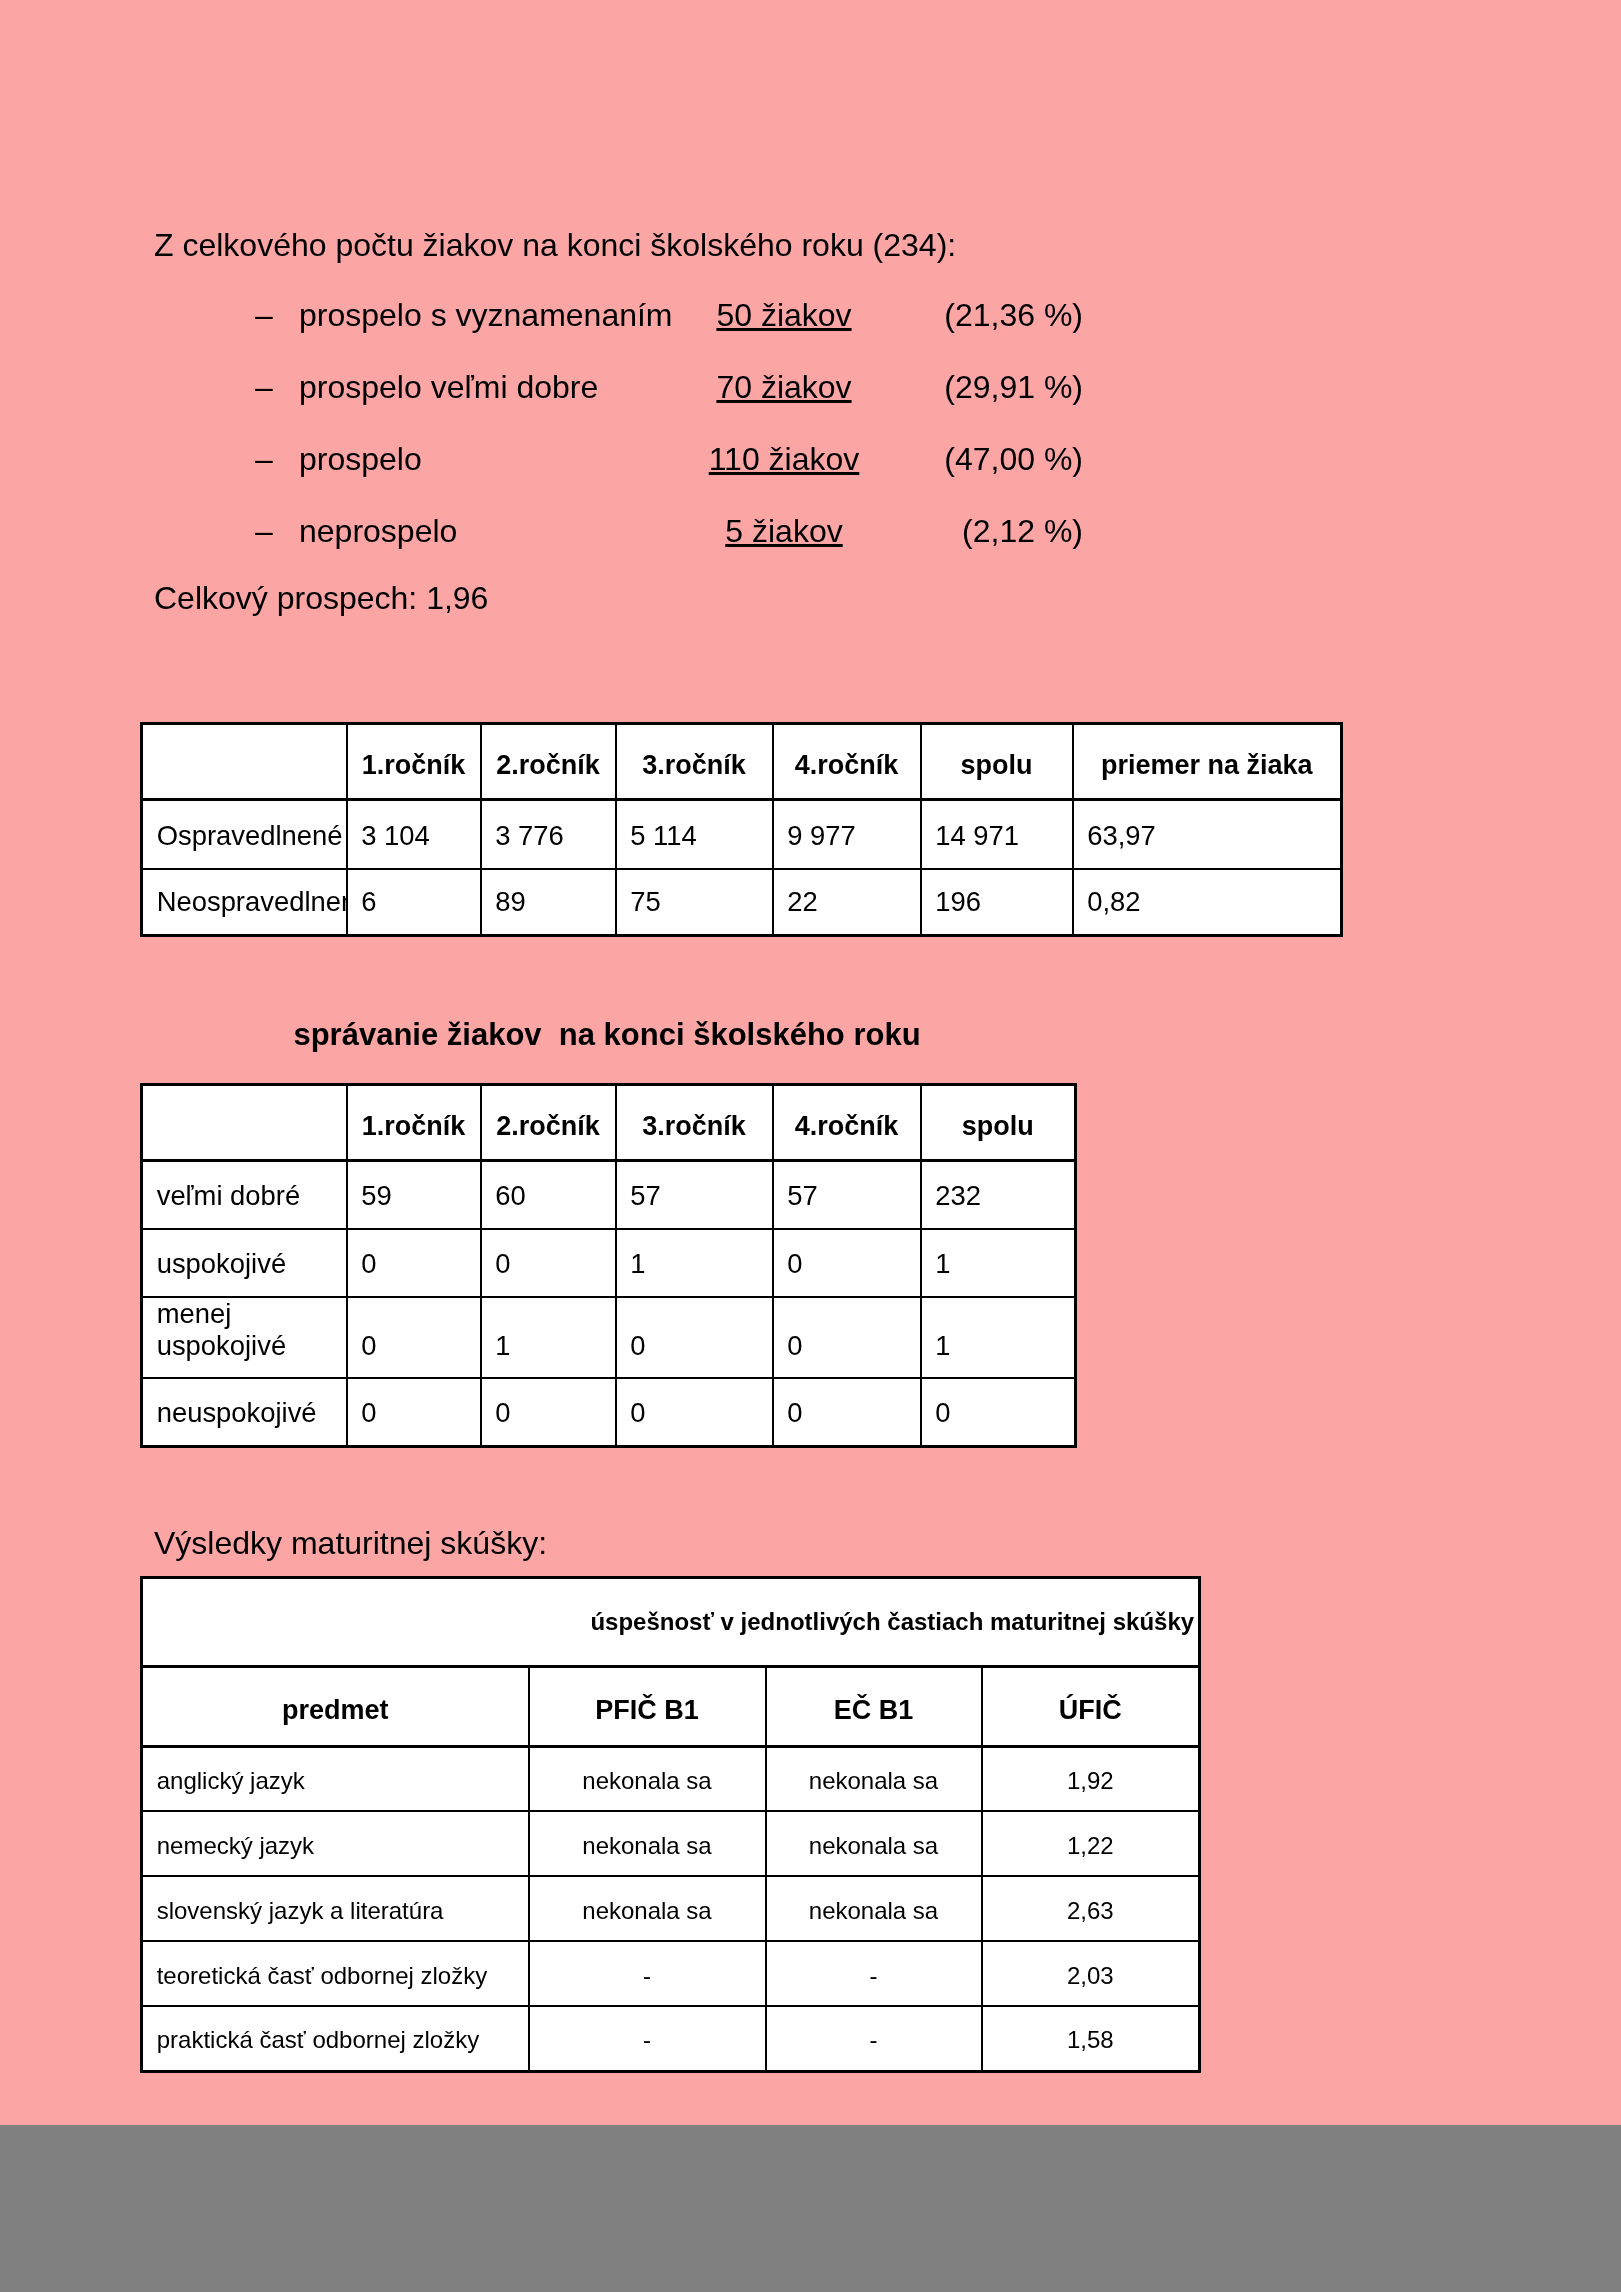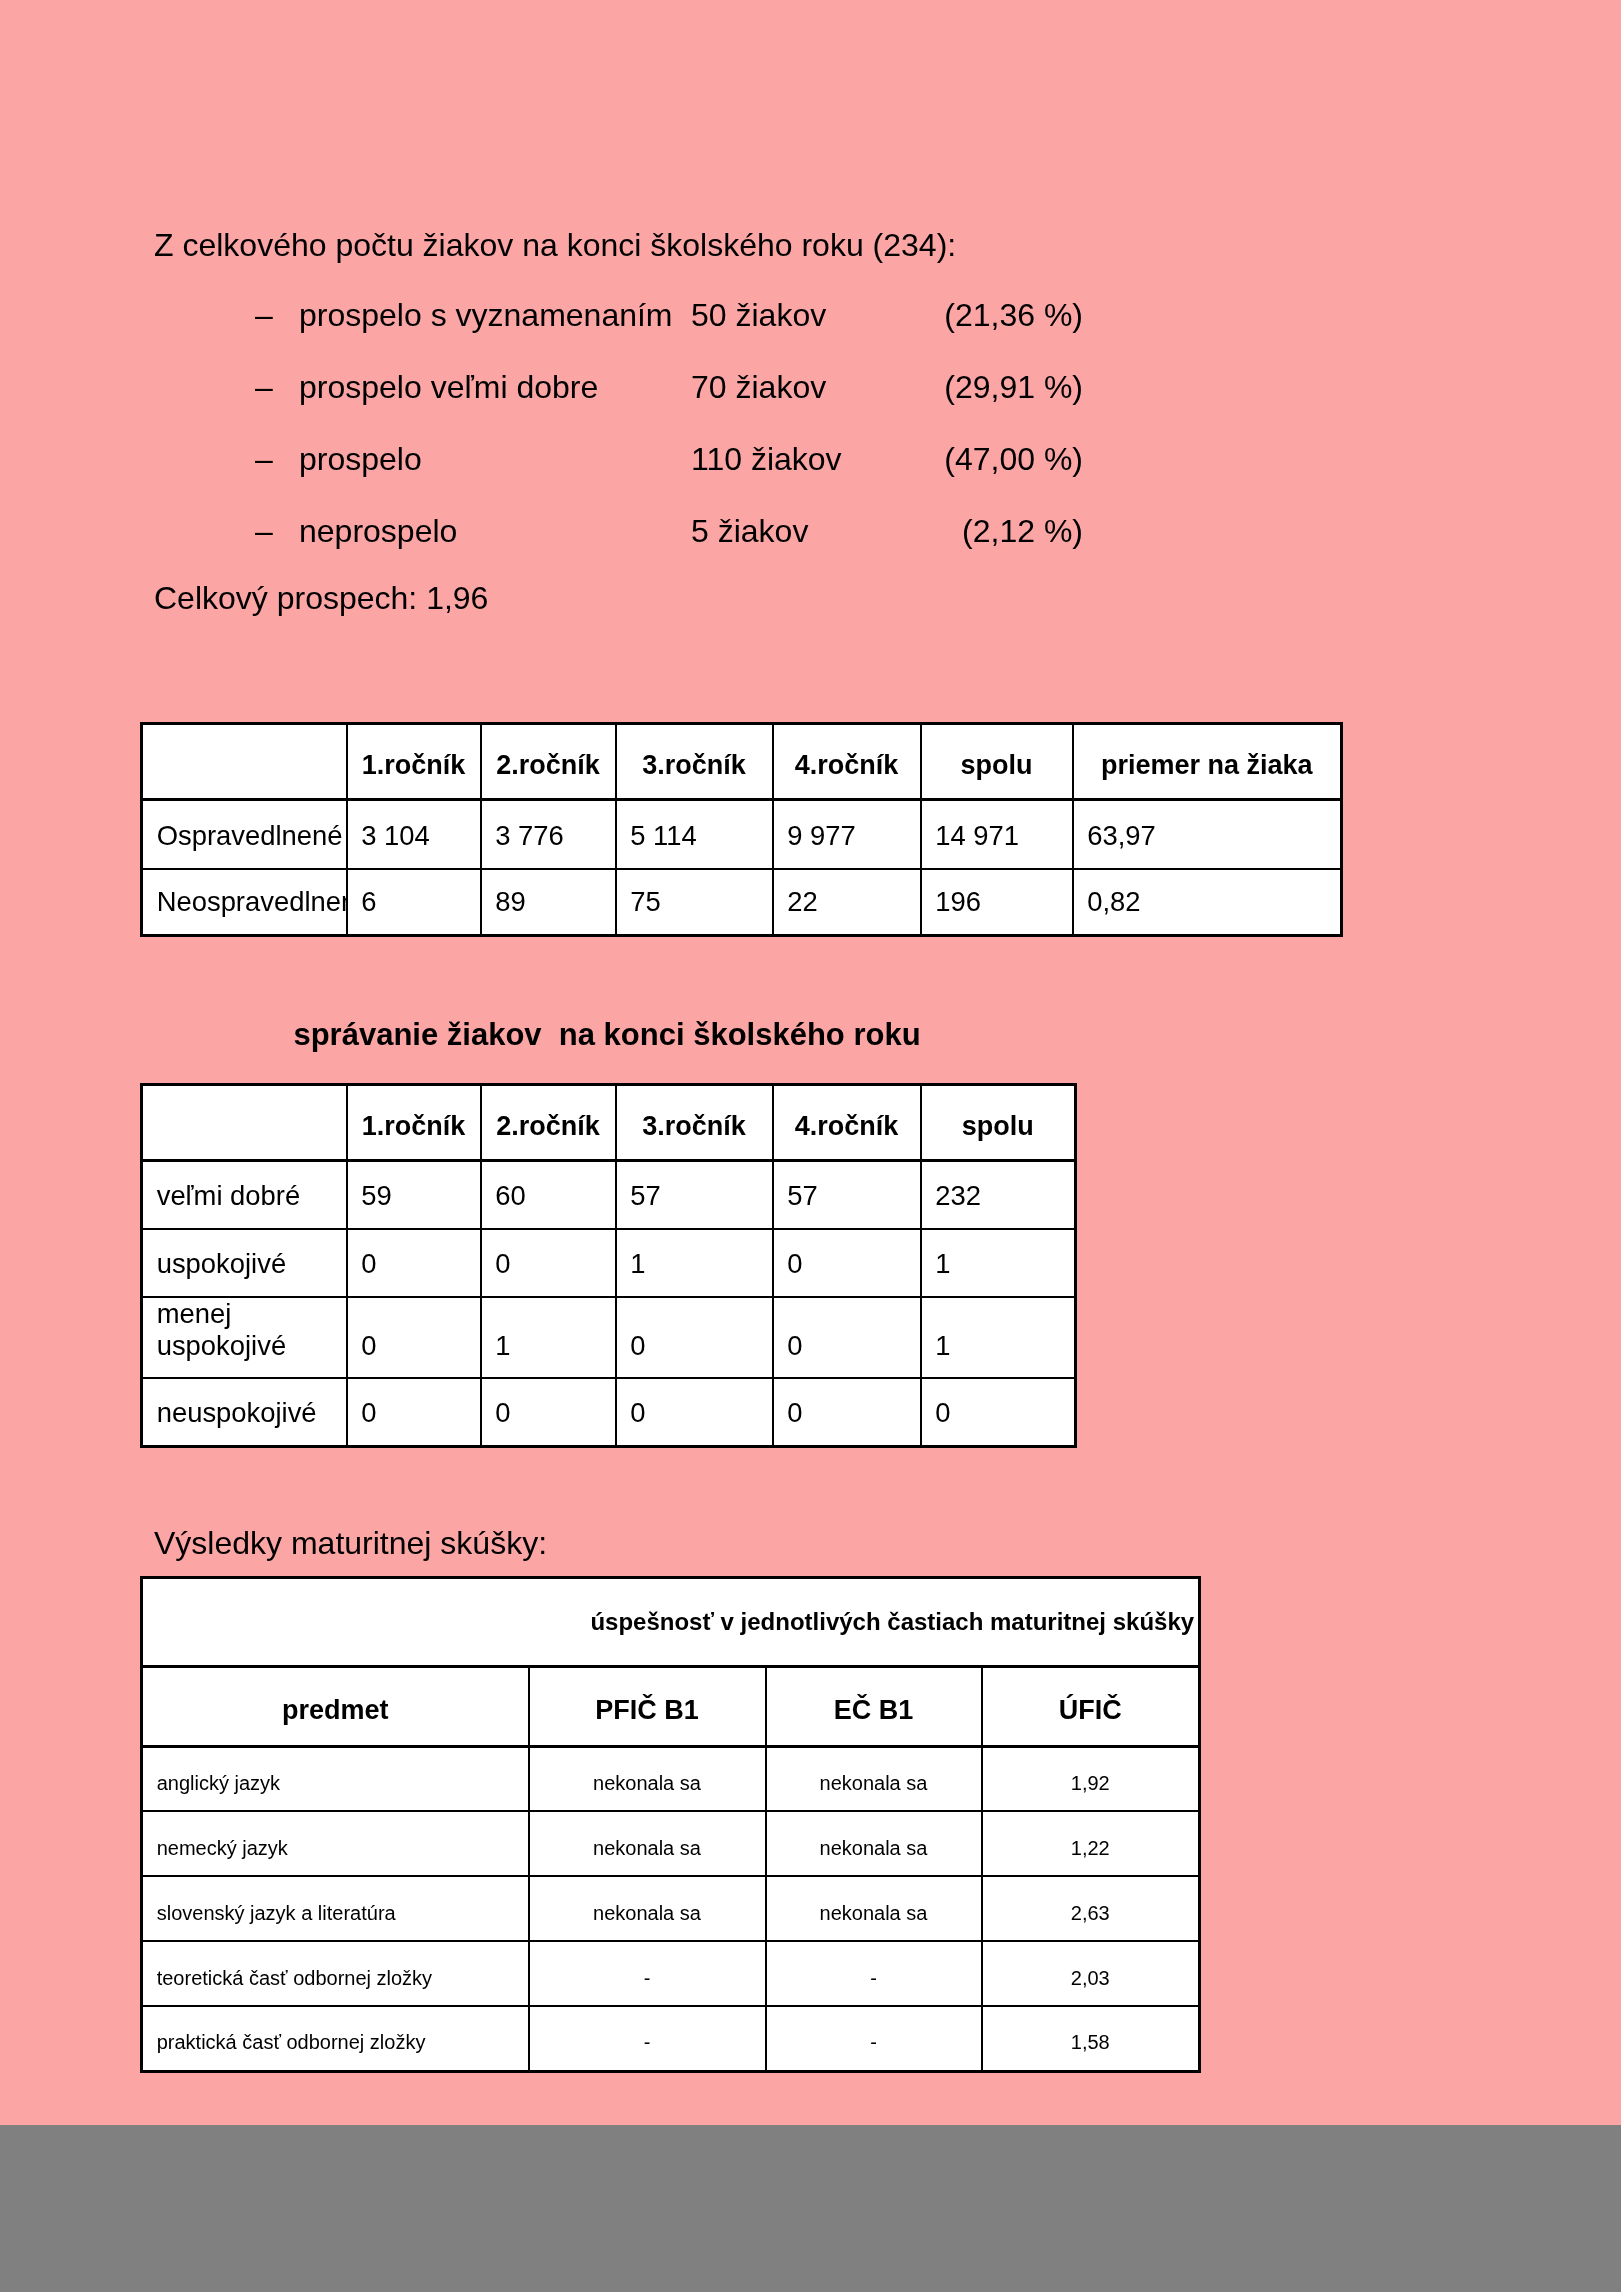--- a/index.html
+++ b/index.html
@@ -23,21 +23,21 @@
   }
   .result-list { position: absolute; left: 255px; top: 297px; }
   .result-row {
     display: grid;
     grid-template-columns: 44px 392px 186px 206px;
     height: 72px;
     align-items: start;
     font-size: 32px;
   }
   .result-row .dash { text-align: left; }
-  .result-row .cnt  { text-align: left; }
+  .result-row .cnt  { text-align: center; text-decoration: underline; }
   .result-row .pct  { text-align: right; }
 
   .overall {
     position: absolute;
     left: 154px; top: 580px;
     font-size: 32px;
     white-space: nowrap;
   }
   .overall b { font-weight: normal; }
 
@@ -101,21 +101,21 @@
     font-size: 24px;
     font-weight: bold;
     text-align: right;
     vertical-align: middle;
     padding: 0 3.9px;
     height: 86px;
     border-bottom-width: 3.9px;
   }
   #matura-table tr.hdr th { height: 69px; }
   #matura-table tr.dr { height: 65px; }
-  #matura-table td { font-size: 20px; }
+  #matura-table td { font-size: 24px; }
   #matura-table td.c { text-align: center; padding-left: 3.9px; padding-right: 3.9px; }
 
   .footer {
     position: absolute;
     left: 0; top: 2152px;
     width: 100%;
     text-align: center;
     font-family: "Liberation Serif", serif;
     font-size: 31px;
   }

